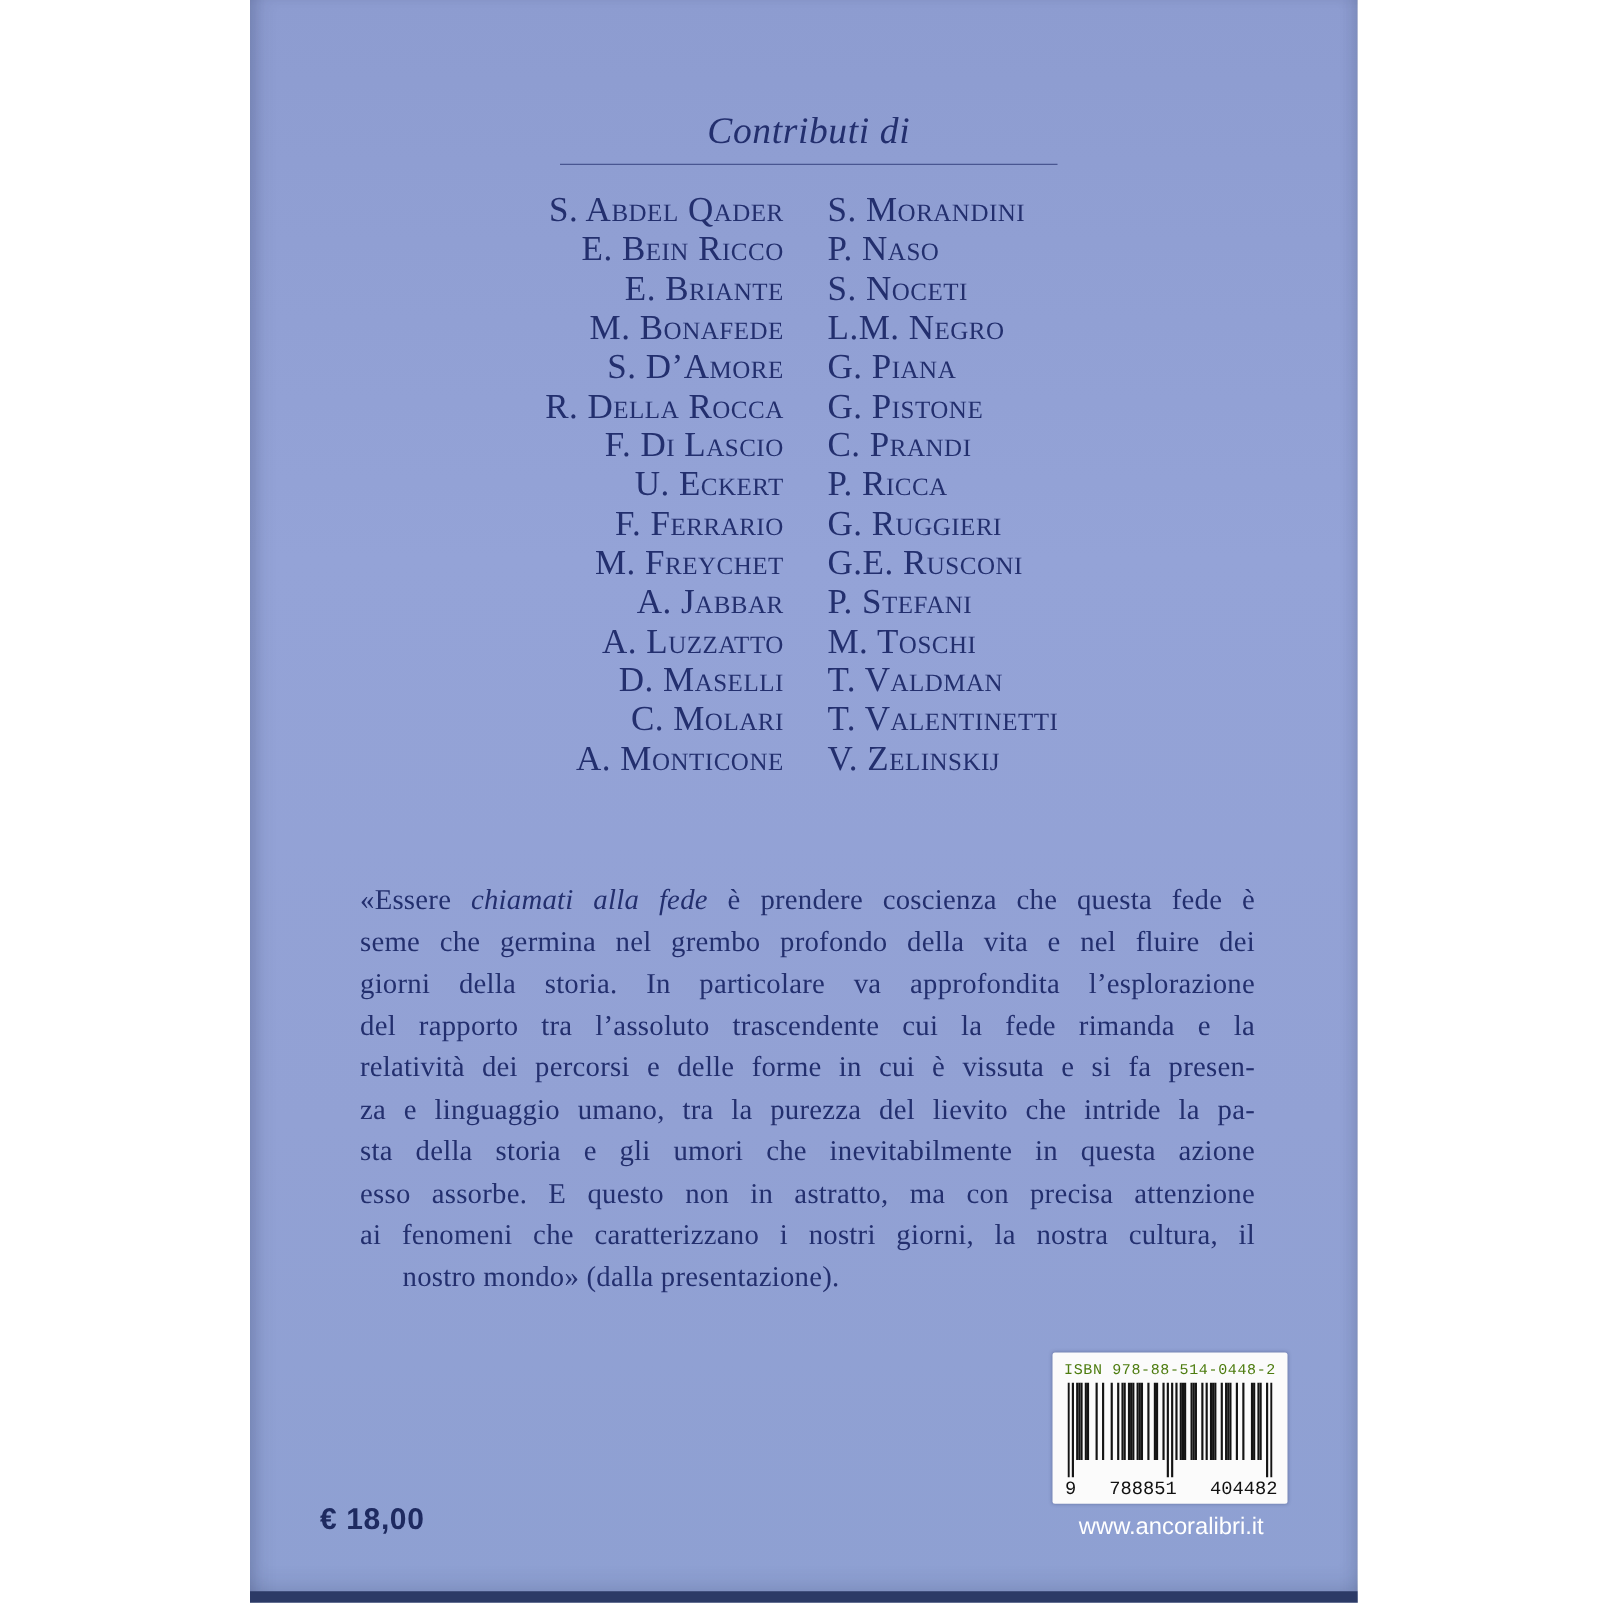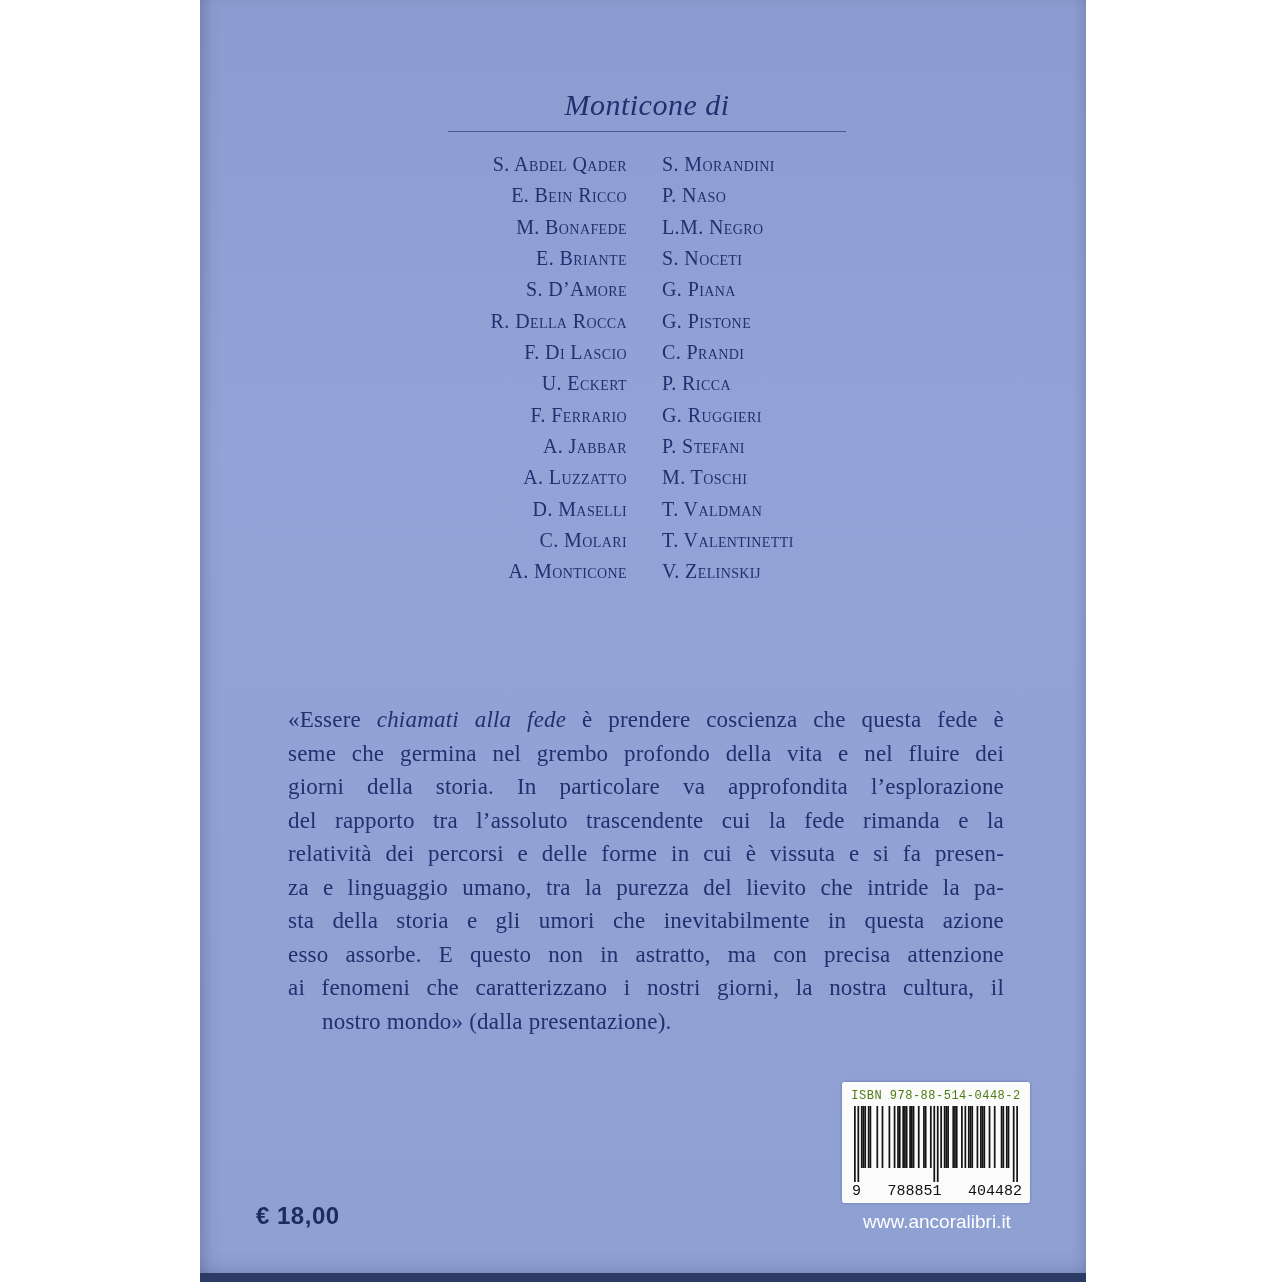--- a/index.html
+++ b/index.html
@@ -38,21 +38,21 @@
     height: 1px;
     background: rgba(35, 47, 110, 0.65);
   }
   .names {
     position: absolute; top: 153px; left: 0; width: 100%;
   }
   .name-row {
     display: flex;
     height: 31.35px;
     align-items: baseline;
-    font-size: 20px;
+    font-size: 28px;
     font-variant: small-caps;
     letter-spacing: 0.4px;
   }
   .name-left  { width: 427px; text-align: right; }
   .name-gap   { width: 35px; }
   .name-right { flex: 1; text-align: left; }
   .blurb {
     position: absolute; top: 703px; left: 88px; width: 716px;
     font-size: 23px;
   }
@@ -115,46 +115,46 @@
     background: var(--edge, #2c3a66);
   }
 </style>
 </head>
 <body>
 
 <div class="page">
   <div class="cover">
 
     <div class="heading-block">
-      <div class="heading">Monticone di</div>
+      <div class="heading">Contributi di</div>
       <div class="rule"></div>
     </div>
 
     <div class="names" id="names">
         <div class="name-row">
           <span class="name-left">S. Abdel Qader</span>
           <span class="name-gap"></span>
           <span class="name-right">S. Morandini</span>
         </div>
         <div class="name-row">
           <span class="name-left">E. Bein Ricco</span>
           <span class="name-gap"></span>
           <span class="name-right">P. Naso</span>
         </div>
         <div class="name-row">
+          <span class="name-left">E. Briante</span>
+          <span class="name-gap"></span>
+          <span class="name-right">S. Noceti</span>
+        </div>
+        <div class="name-row">
           <span class="name-left">M. Bonafede</span>
           <span class="name-gap"></span>
           <span class="name-right">L.M. Negro</span>
         </div>
         <div class="name-row">
-          <span class="name-left">E. Briante</span>
-          <span class="name-gap"></span>
-          <span class="name-right">S. Noceti</span>
-        </div>
-        <div class="name-row">
           <span class="name-left">S. D’Amore</span>
           <span class="name-gap"></span>
           <span class="name-right">G. Piana</span>
         </div>
         <div class="name-row">
           <span class="name-left">R. Della Rocca</span>
           <span class="name-gap"></span>
           <span class="name-right">G. Pistone</span>
         </div>
         <div class="name-row">
@@ -164,20 +164,25 @@
         </div>
         <div class="name-row">
           <span class="name-left">U. Eckert</span>
           <span class="name-gap"></span>
           <span class="name-right">P. Ricca</span>
         </div>
         <div class="name-row">
           <span class="name-left">F. Ferrario</span>
           <span class="name-gap"></span>
           <span class="name-right">G. Ruggieri</span>
+        </div>
+        <div class="name-row">
+          <span class="name-left">M. Freychet</span>
+          <span class="name-gap"></span>
+          <span class="name-right">G.E. Rusconi</span>
         </div>
         <div class="name-row">
           <span class="name-left">A. Jabbar</span>
           <span class="name-gap"></span>
           <span class="name-right">P. Stefani</span>
         </div>
         <div class="name-row">
           <span class="name-left">A. Luzzatto</span>
           <span class="name-gap"></span>
           <span class="name-right">M. Toschi</span>

